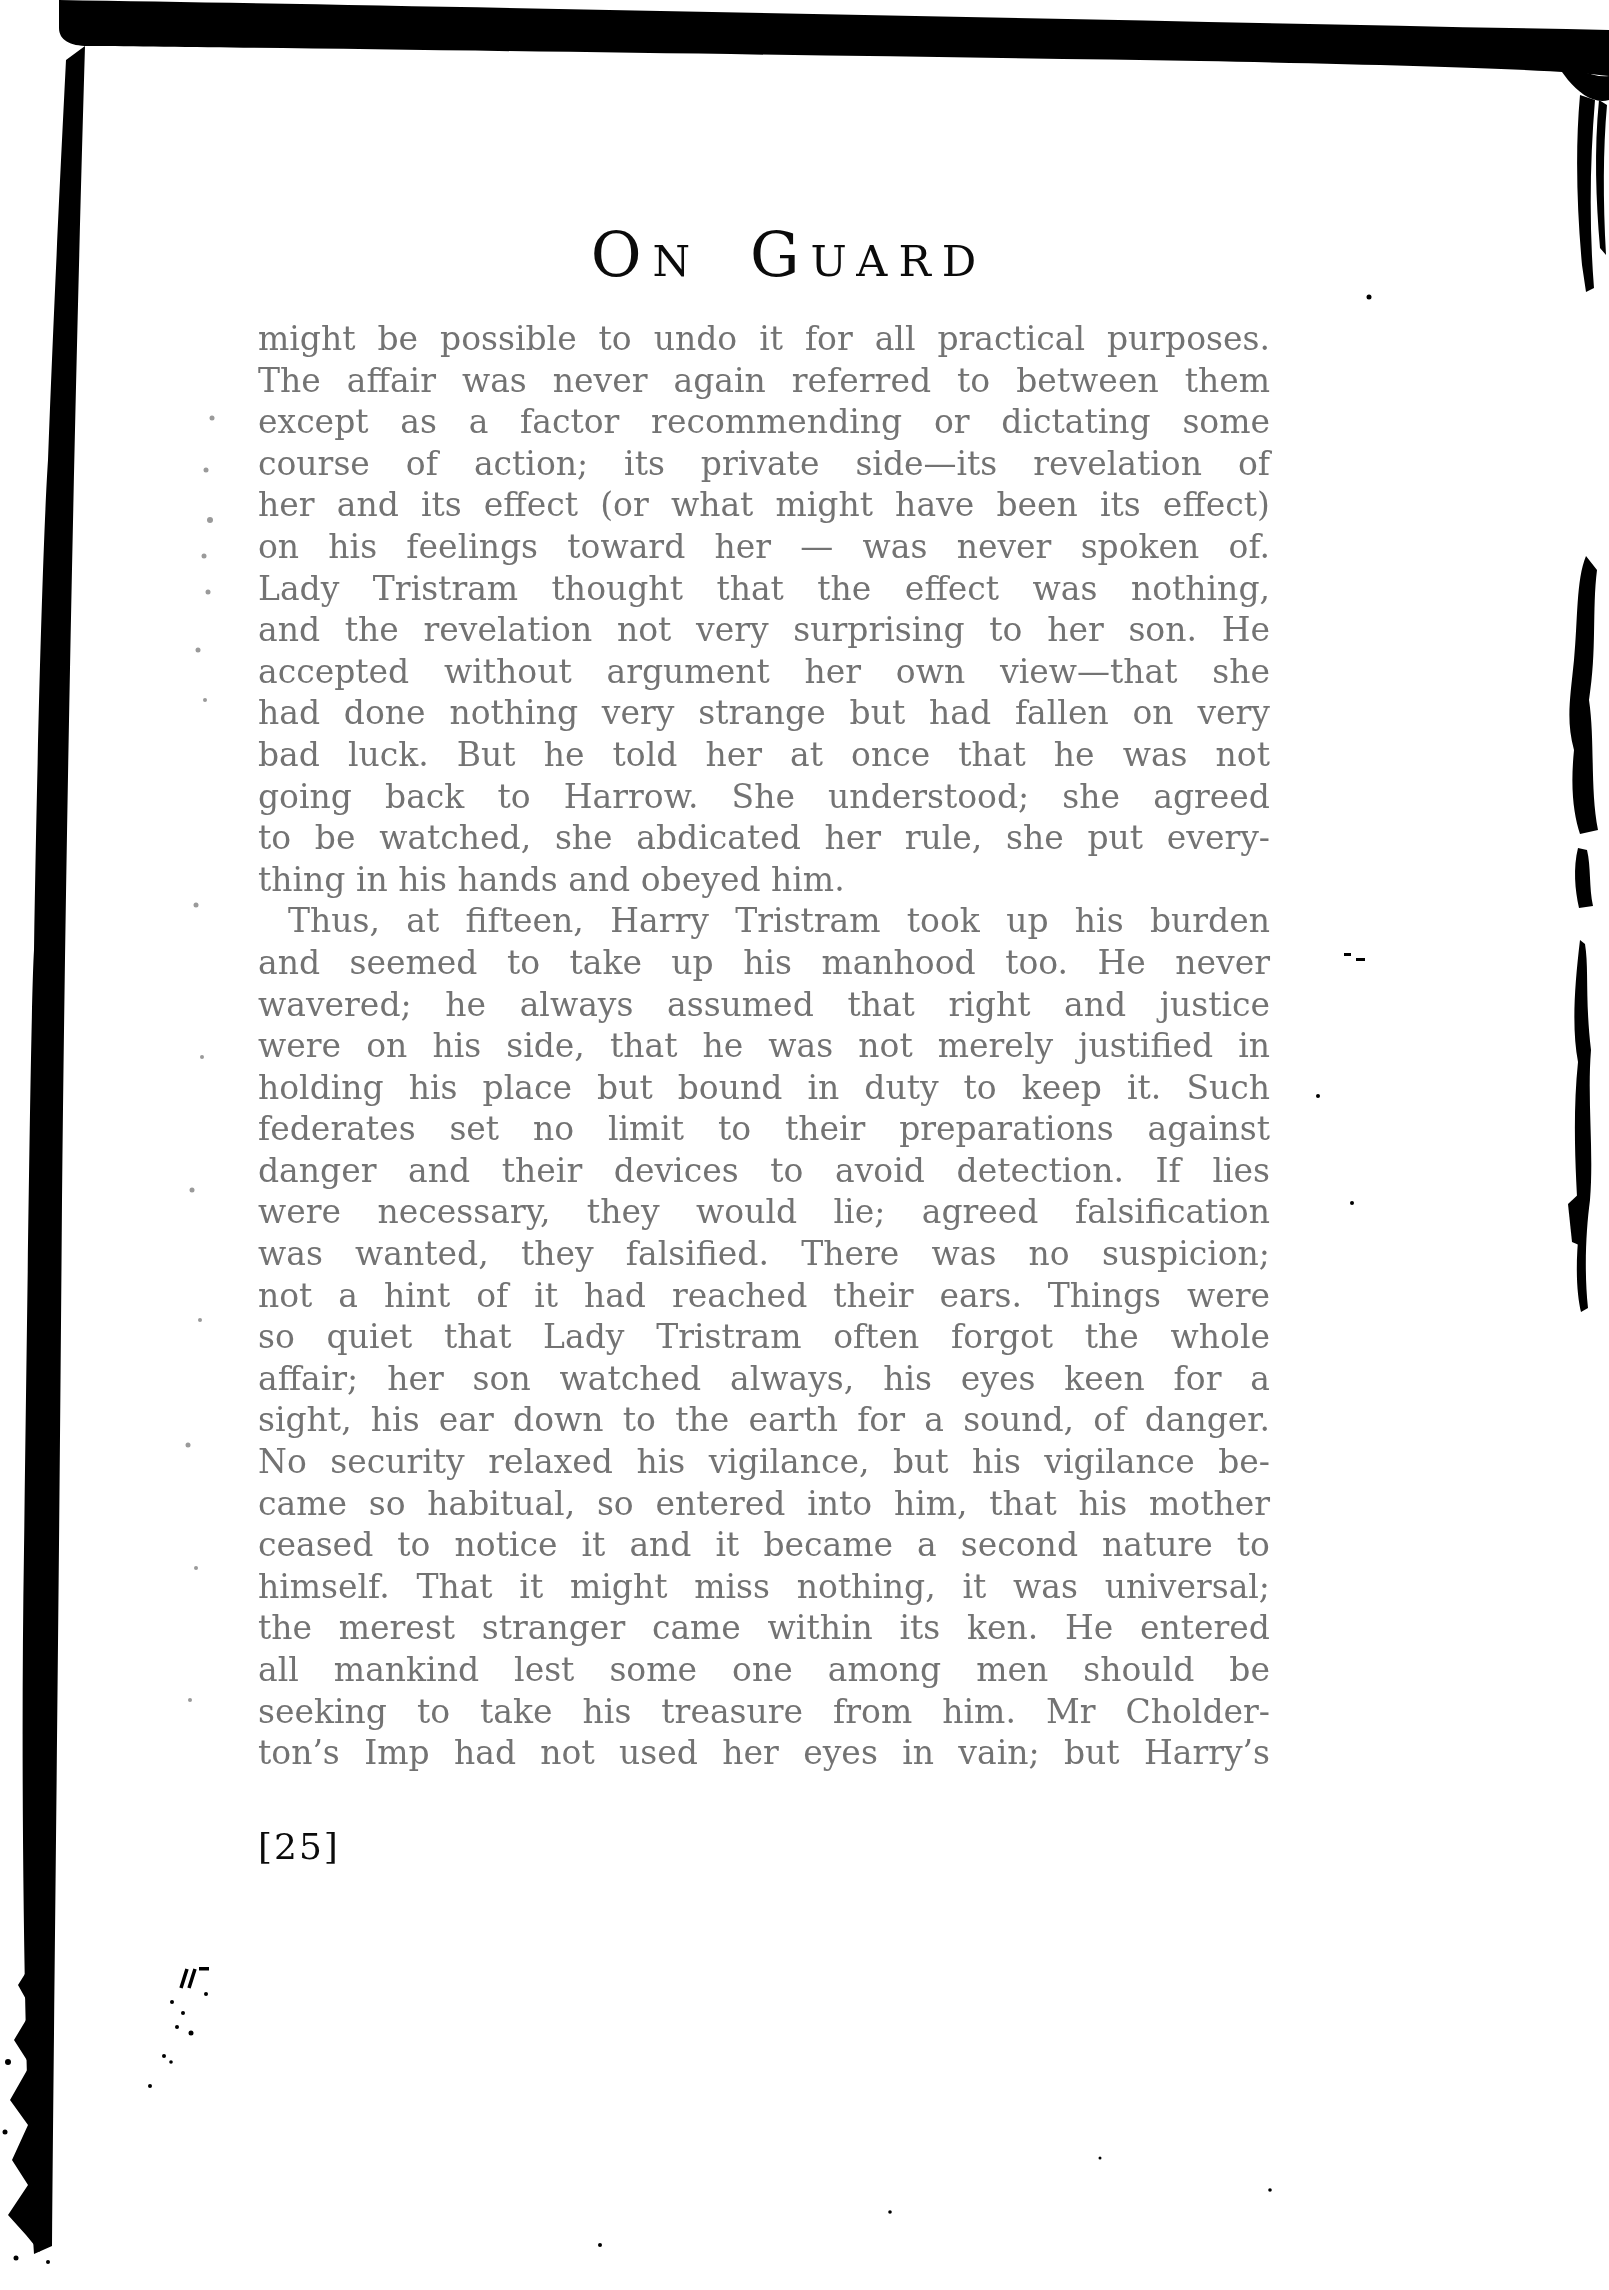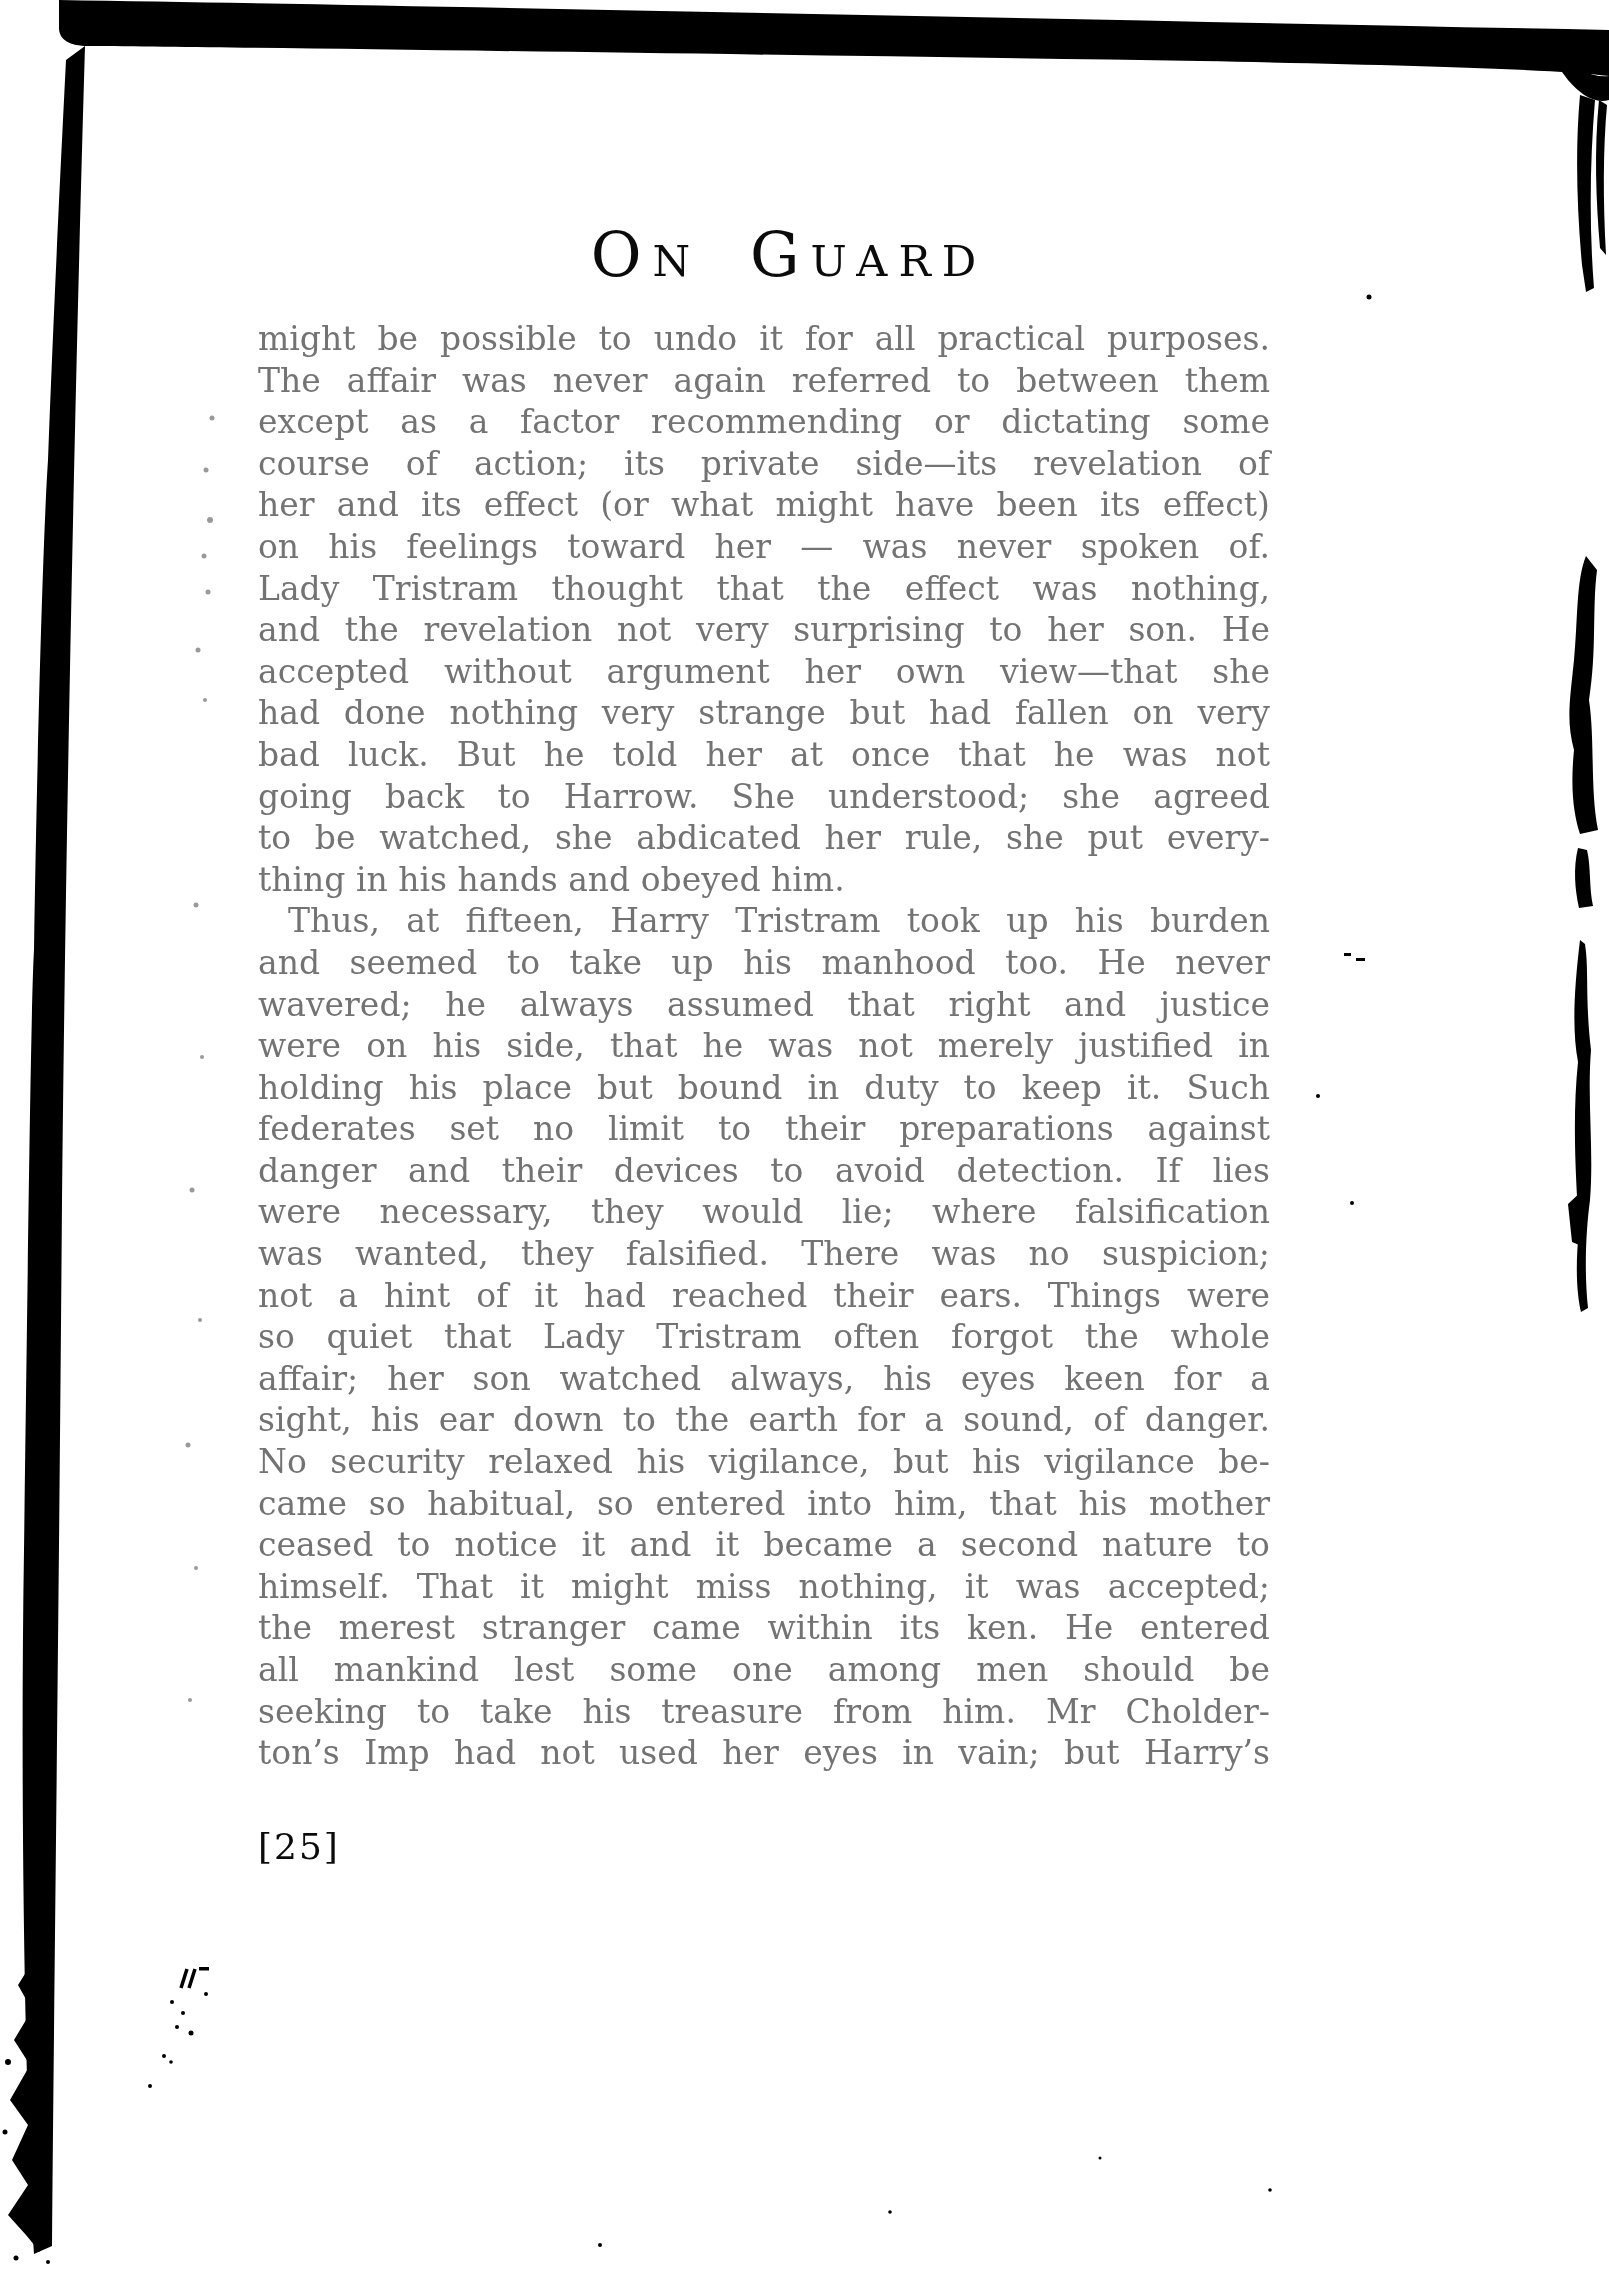--- a/index.html
+++ b/index.html
@@ -88,30 +88,30 @@
     <div class="line">going back to Harrow. She understood; she agreed</div>
     <div class="line">to be watched, she abdicated her rule, she put every-</div>
     <div class="line end">thing in his hands and obeyed him.</div>
     <div class="line indent">Thus, at fifteen, Harry Tristram took up his burden</div>
     <div class="line">and seemed to take up his manhood too. He never</div>
     <div class="line">wavered; he always assumed that right and justice</div>
     <div class="line">were on his side, that he was not merely justified in</div>
     <div class="line">holding his place but bound in duty to keep it. Such</div>
     <div class="line">federates set no limit to their preparations against</div>
     <div class="line">danger and their devices to avoid detection. If lies</div>
-    <div class="line">were necessary, they would lie; where falsification</div>
+    <div class="line">were necessary, they would lie; agreed falsification</div>
     <div class="line">was wanted, they falsified. There was no suspicion;</div>
     <div class="line">not a hint of it had reached their ears. Things were</div>
     <div class="line">so quiet that Lady Tristram often forgot the whole</div>
     <div class="line">affair; her son watched always, his eyes keen for a</div>
     <div class="line">sight, his ear down to the earth for a sound, of danger.</div>
     <div class="line">No security relaxed his vigilance, but his vigilance be-</div>
     <div class="line">came so habitual, so entered into him, that his mother</div>
     <div class="line">ceased to notice it and it became a second nature to</div>
-    <div class="line">himself. That it might miss nothing, it was accepted;</div>
+    <div class="line">himself. That it might miss nothing, it was universal;</div>
     <div class="line">the merest stranger came within its ken. He entered</div>
     <div class="line">all mankind lest some one among men should be</div>
     <div class="line">seeking to take his treasure from him. Mr Cholder-</div>
     <div class="line">ton’s Imp had not used her eyes in vain; but Harry’s</div>
   </div>
 
   <div class="folio">[25]</div>
 
   <svg class="artifacts" viewBox="0 0 1609 2290" xmlns="http://www.w3.org/2000/svg">
 

